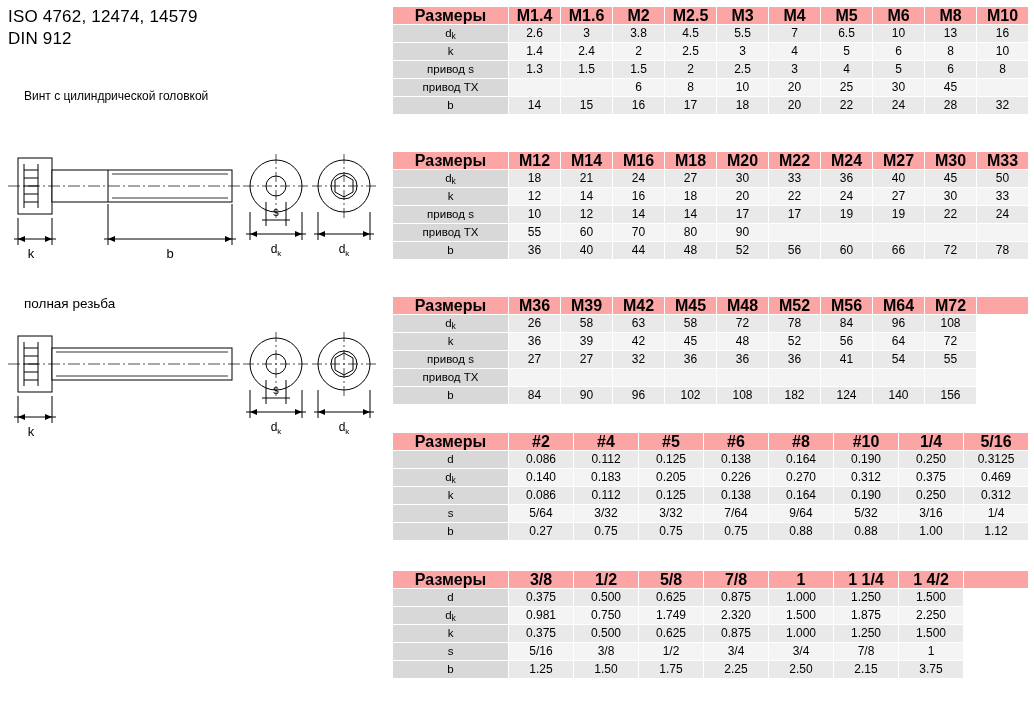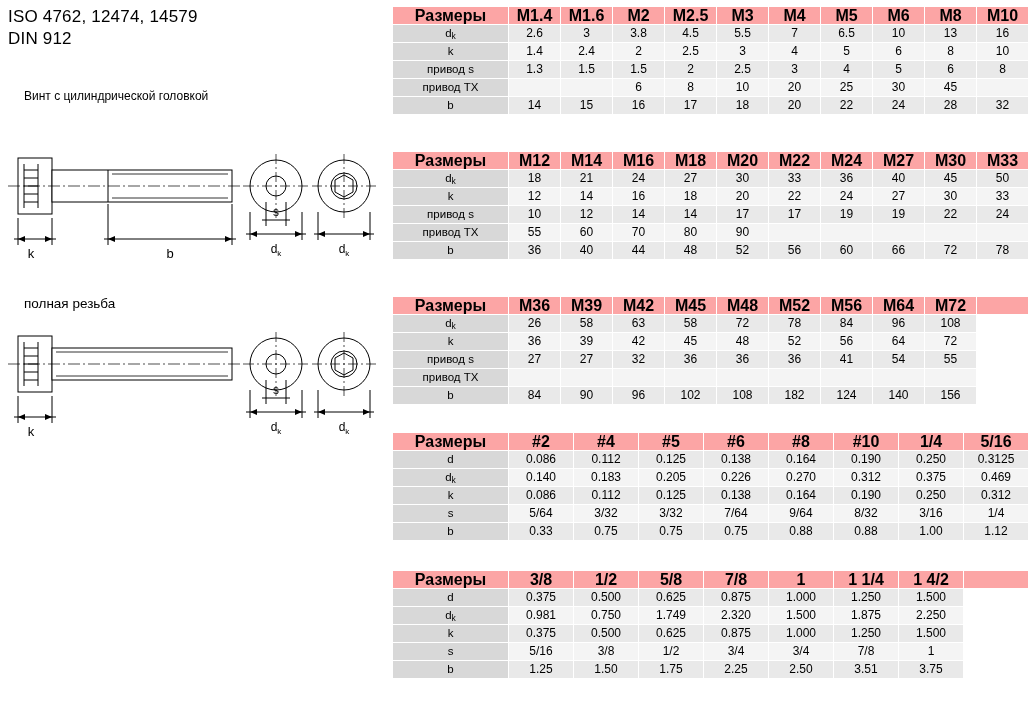--- a/index.html
+++ b/index.html
@@ -617,27 +617,27 @@
               <td class="val-a">0.250</td>
               <td class="val-a">0.312</td>
             </tr>
             <tr>
               <td class="rowhead">s</td>
               <td class="val-b">5/64</td>
               <td class="val-b">3/32</td>
               <td class="val-b">3/32</td>
               <td class="val-b">7/64</td>
               <td class="val-b">9/64</td>
-              <td class="val-b">8/32</td>
+              <td class="val-b">5/32</td>
               <td class="val-b">3/16</td>
               <td class="val-b">1/4</td>
             </tr>
             <tr>
               <td class="rowhead">b</td>
-              <td class="val-a">0.33</td>
+              <td class="val-a">0.27</td>
               <td class="val-a">0.75</td>
               <td class="val-a">0.75</td>
               <td class="val-a">0.75</td>
               <td class="val-a">0.88</td>
               <td class="val-a">0.88</td>
               <td class="val-a">1.00</td>
               <td class="val-a">1.12</td>
             </tr>
           </tbody>
         </table>
@@ -713,21 +713,21 @@
               <td class="val-b">1</td>
               <td class="blank"></td>
             </tr>
             <tr>
               <td class="rowhead">b</td>
               <td class="val-a">1.25</td>
               <td class="val-a">1.50</td>
               <td class="val-a">1.75</td>
               <td class="val-a">2.25</td>
               <td class="val-a">2.50</td>
-              <td class="val-a">3.51</td>
+              <td class="val-a">2.15</td>
               <td class="val-a">3.75</td>
               <td class="blank"></td>
             </tr>
           </tbody>
         </table>
       </div>
   </div>
 
 </div>
 

